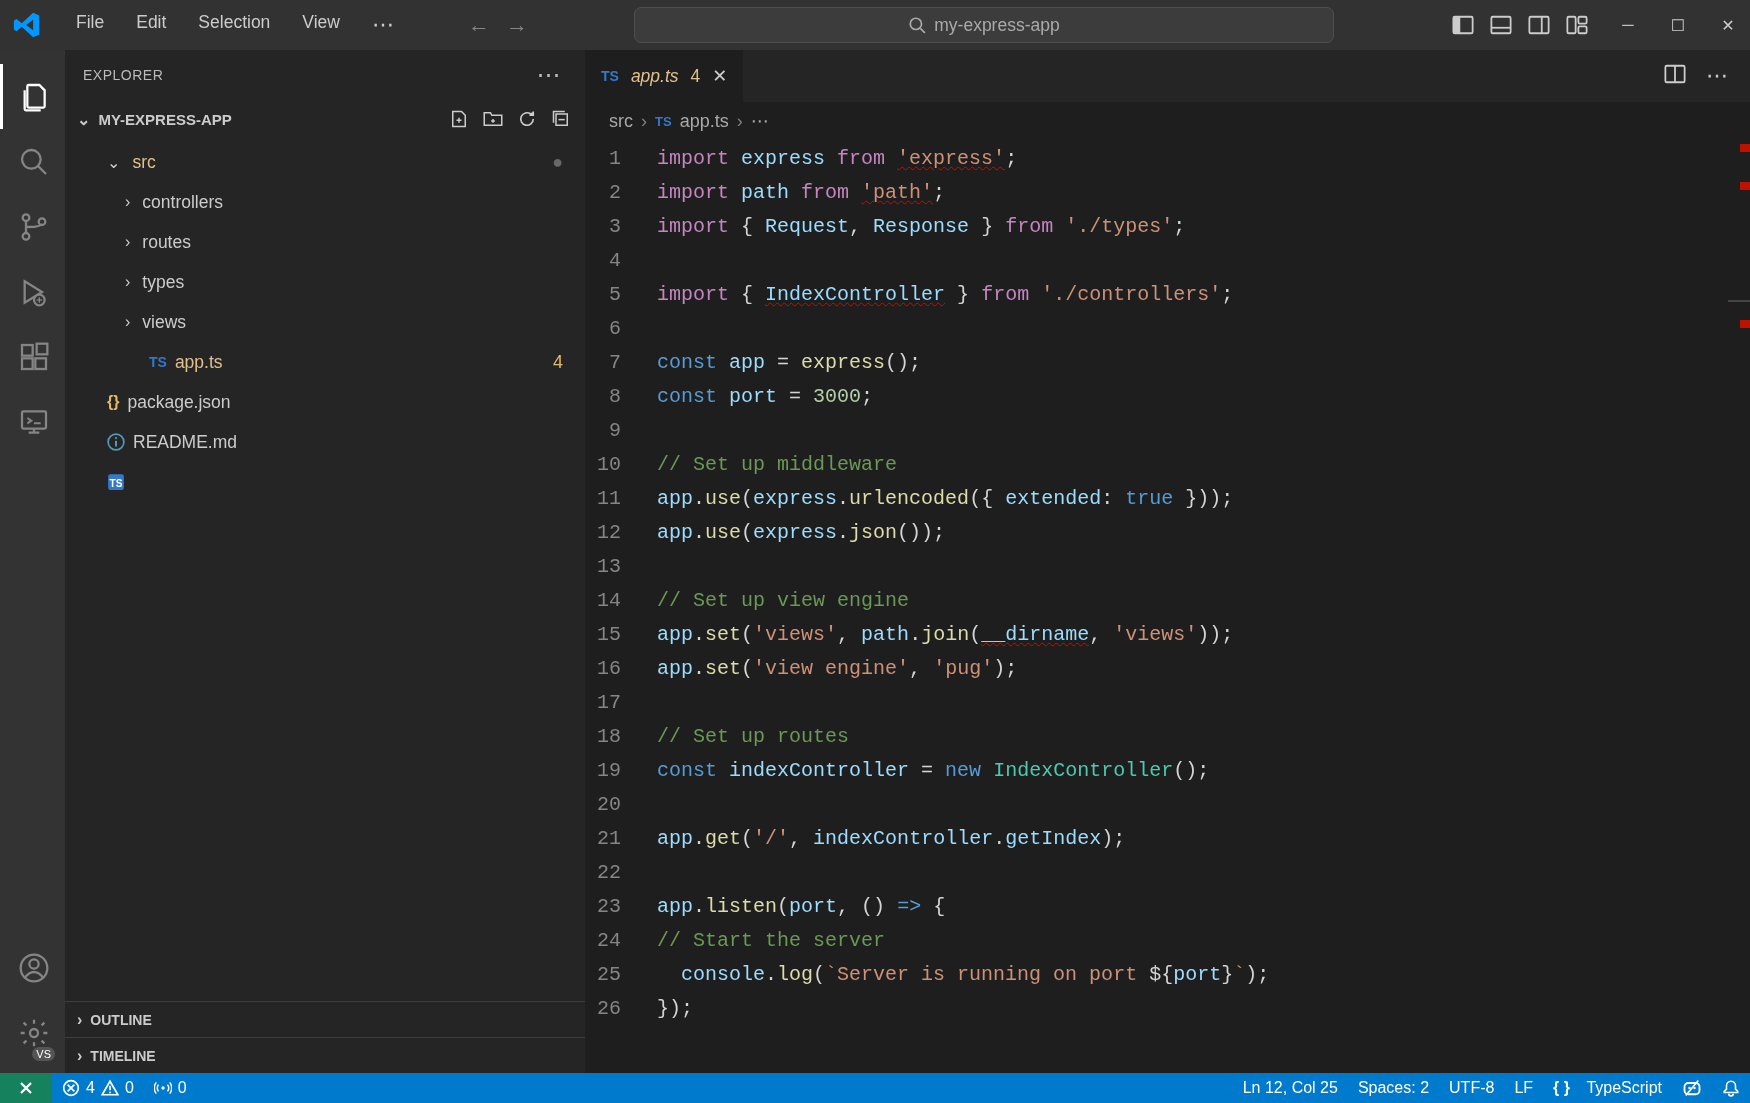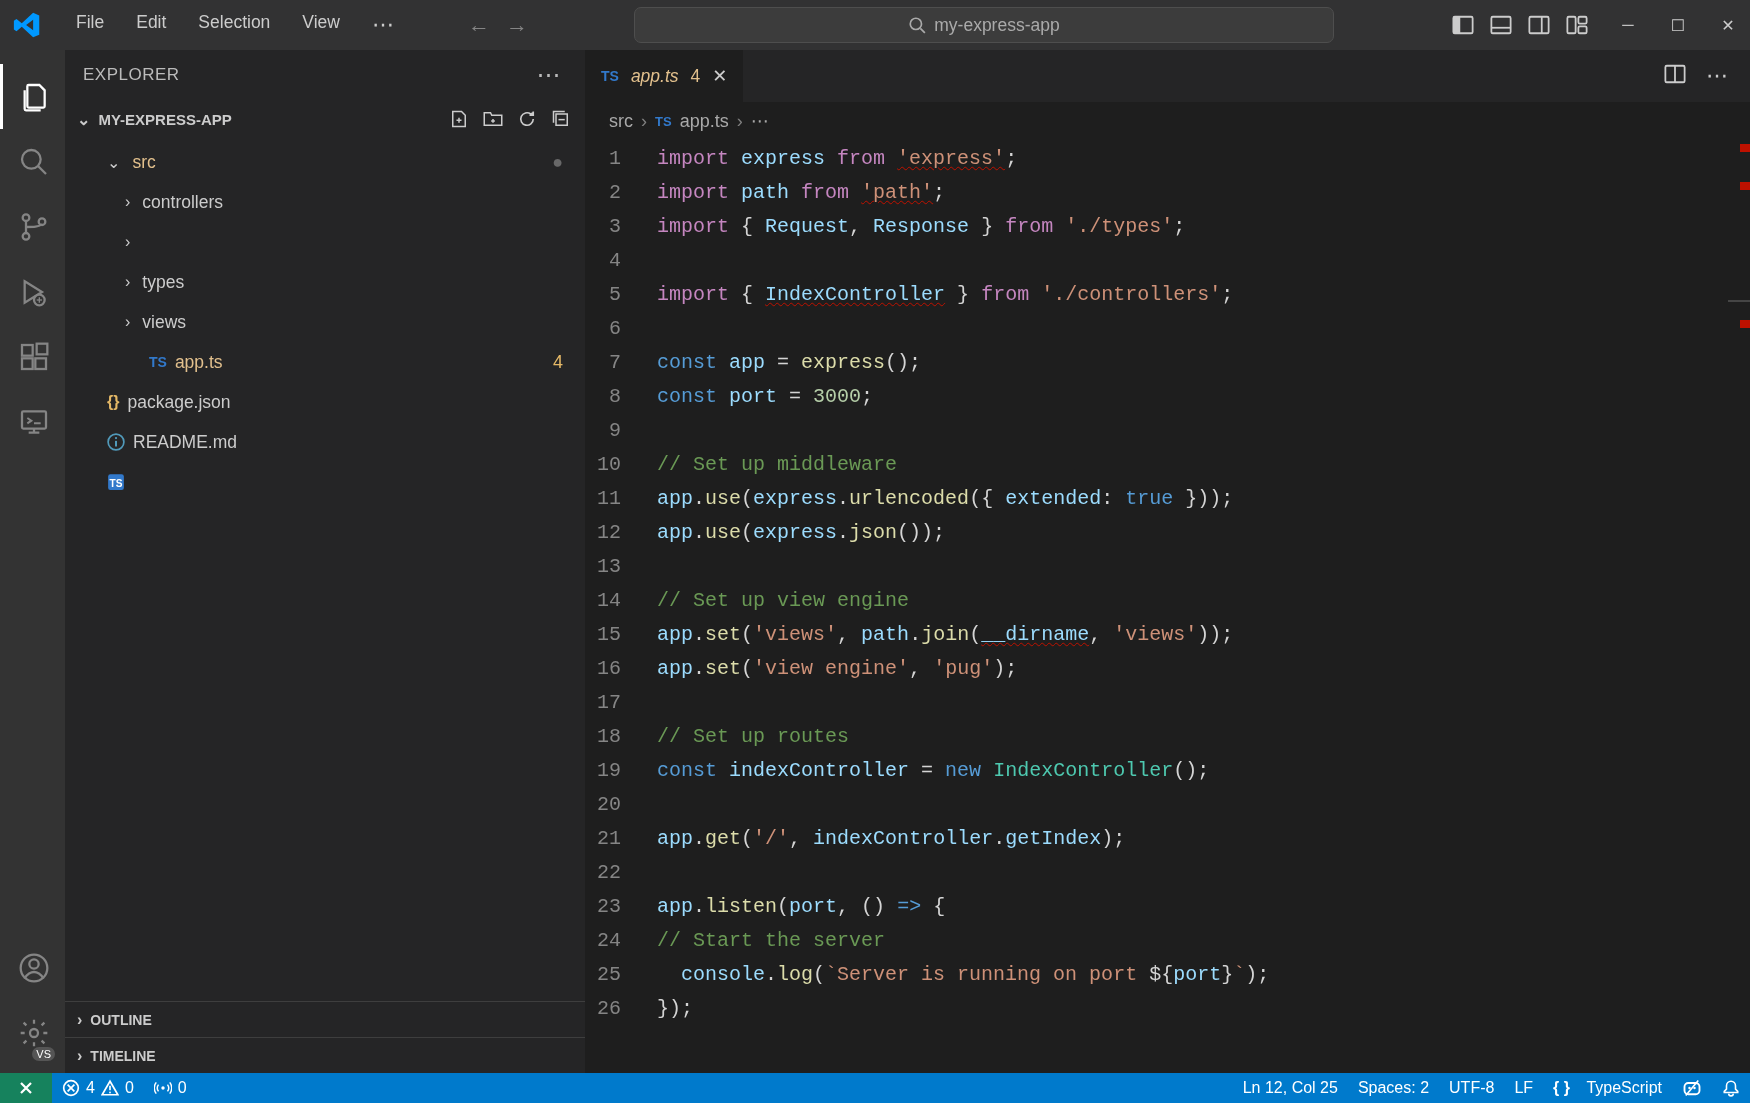--- a/index.html
+++ b/index.html
@@ -79,21 +79,21 @@
   overflow: hidden;
 }
 .sidebar-header {
   height: 50px;
   display:flex; align-items:center; justify-content:space-between;
   padding: 0 24px 0 18px;
   color: #bbbbbb;
   font-size: 15px;
   letter-spacing: 0.5px;
 }
-.sidebar-header .title { font-size: 17px; }
+.sidebar-header .title { font-size: 14px; }
 .dots-icon { font-size: 24px; color: #bbbbbb; }
 .section-header {
   height: 38px;
   display:flex; align-items:center;
   padding: 0 14px 0 12px;
   font-weight: bold;
   font-size: 15px;
   justify-content: space-between;
 }
 .section-header .cl { display:flex; align-items:center; gap:4px;}
@@ -365,20 +365,21 @@
         <span class="chev">⌄</span>
           <span class="label f-src">src</span>
           <span class="marker">●</span>
       </div>
       <div class="tree-row indent-2">
           <span class="chev">›</span>
           <span class="label folder-name">controllers</span>
         </div>
       <div class="tree-row indent-2">
           <span class="chev">›</span>
+          <span class="label folder-name">routes</span>
         </div>
       <div class="tree-row indent-2">
           <span class="chev">›</span>
           <span class="label folder-name">types</span>
         </div>
       <div class="tree-row indent-2">
           <span class="chev">›</span>
           <span class="label folder-name">views</span>
         </div>
       <div class="tree-row indent-2">

